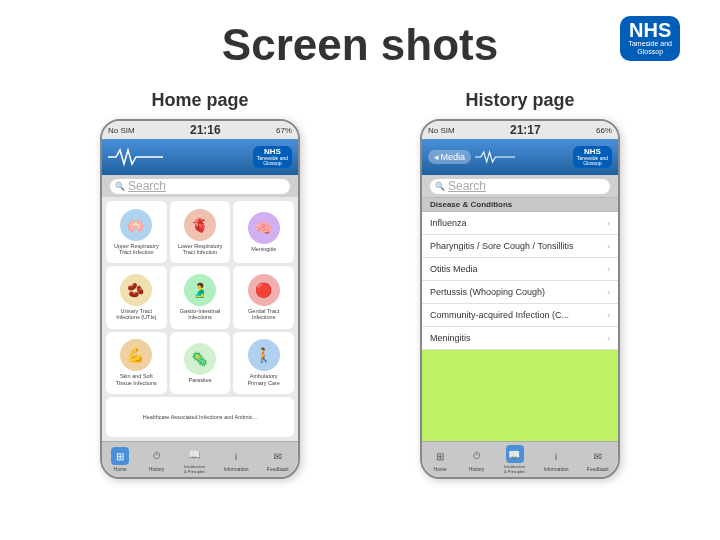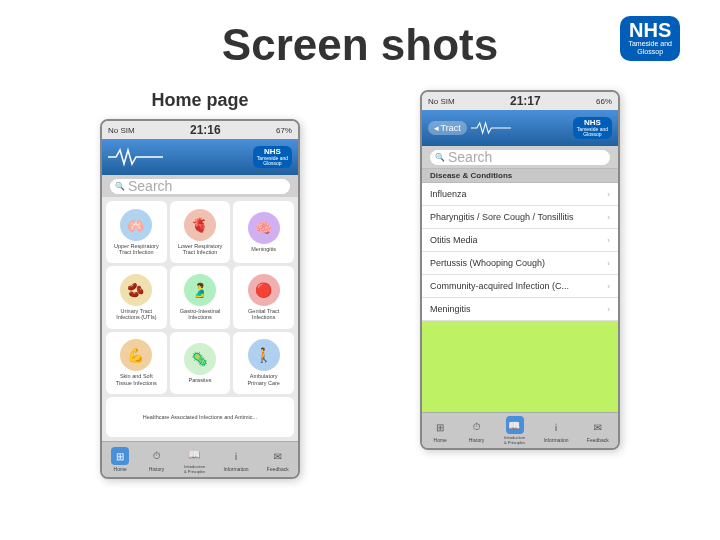--- a/index.html
+++ b/index.html
@@ -47,21 +47,21 @@
       font-weight: bold;
       color: #333;
       margin-bottom: 8px;
     }
 
     
     .phone-mockup {
       width: 200px;
       height: 360px;
       border: 2.5px solid #888;
-      border-radius: 8px;
+      border-radius: 20px;
       background: #f0f0f0;
       overflow: hidden;
       display: flex;
       flex-direction: column;
       box-shadow: 2px 2px 8px rgba(0,0,0,0.2);
       position: relative;
     }
 
     
     .status-bar {
@@ -157,22 +157,23 @@
       padding: 0 5px;
       gap: 3px;
     }
 
     .search-icon {
       color: #999;
       font-size: 8px;
     }
 
     .search-placeholder {
-      font-size: 14px;
+      font-size: 12px;
       color: #aaa;
+      text-decoration: underline;
     }
 
     
     .home-content {
       flex: 1;
       background: #e8e8e8;
       display: flex;
       flex-direction: column;
       padding: 4px;
       gap: 3px;
@@ -452,34 +453,35 @@
           </div>
           <div class="nav-item">
             <div class="nav-icon inactive">✉</div>
             <span class="nav-label">Feedback</span>
           </div>
         </div>
       </div>
     </div>
 
     <div class="screen-section">
+      <span class="screen-label">History page</span>
 
       <div class="phone-mockup">
 
         <div class="status-bar">
           <span>No SIM</span>
           <span class="status-bar-center">21:17</span>
           <span>66%</span>
         </div>
 
         <div class="nhs-header-with-back">
           <div style="display:flex; align-items:center; gap:4px;">
             <div class="back-button">
               <span>◂</span>
-              <span>Tract</span>
+              <span>Media</span>
             </div>
             <svg class="heartbeat-svg" style="width:40px;" viewBox="0 0 55 22">
               <polyline points="0,11 8,11 12,4 16,18 20,4 24,18 28,11 55,11" fill="none" stroke="white" stroke-width="1.5"></polyline>
             </svg>
           </div>
           <div class="nhs-badge">
             <span class="nhs-badge-text">NHS</span>
             <span class="nhs-badge-sub">Tameside and<br>Glossop</span>
           </div>
         </div>

